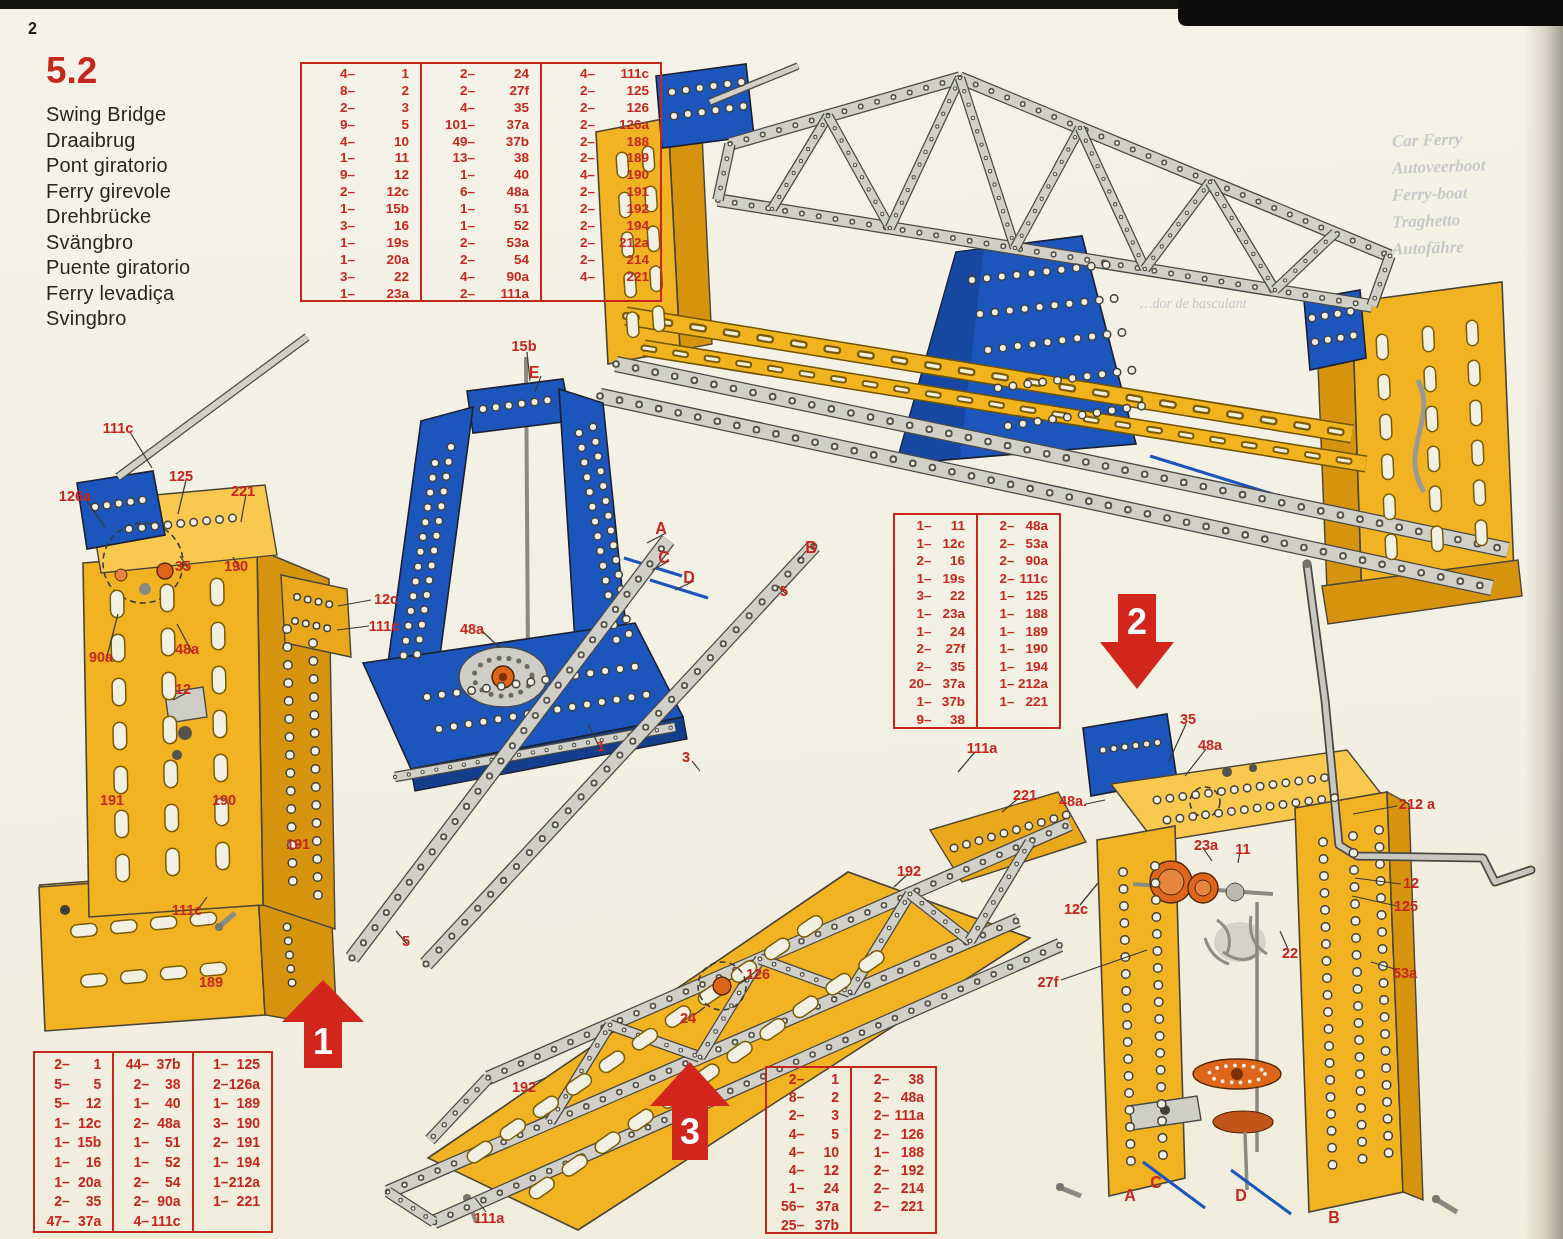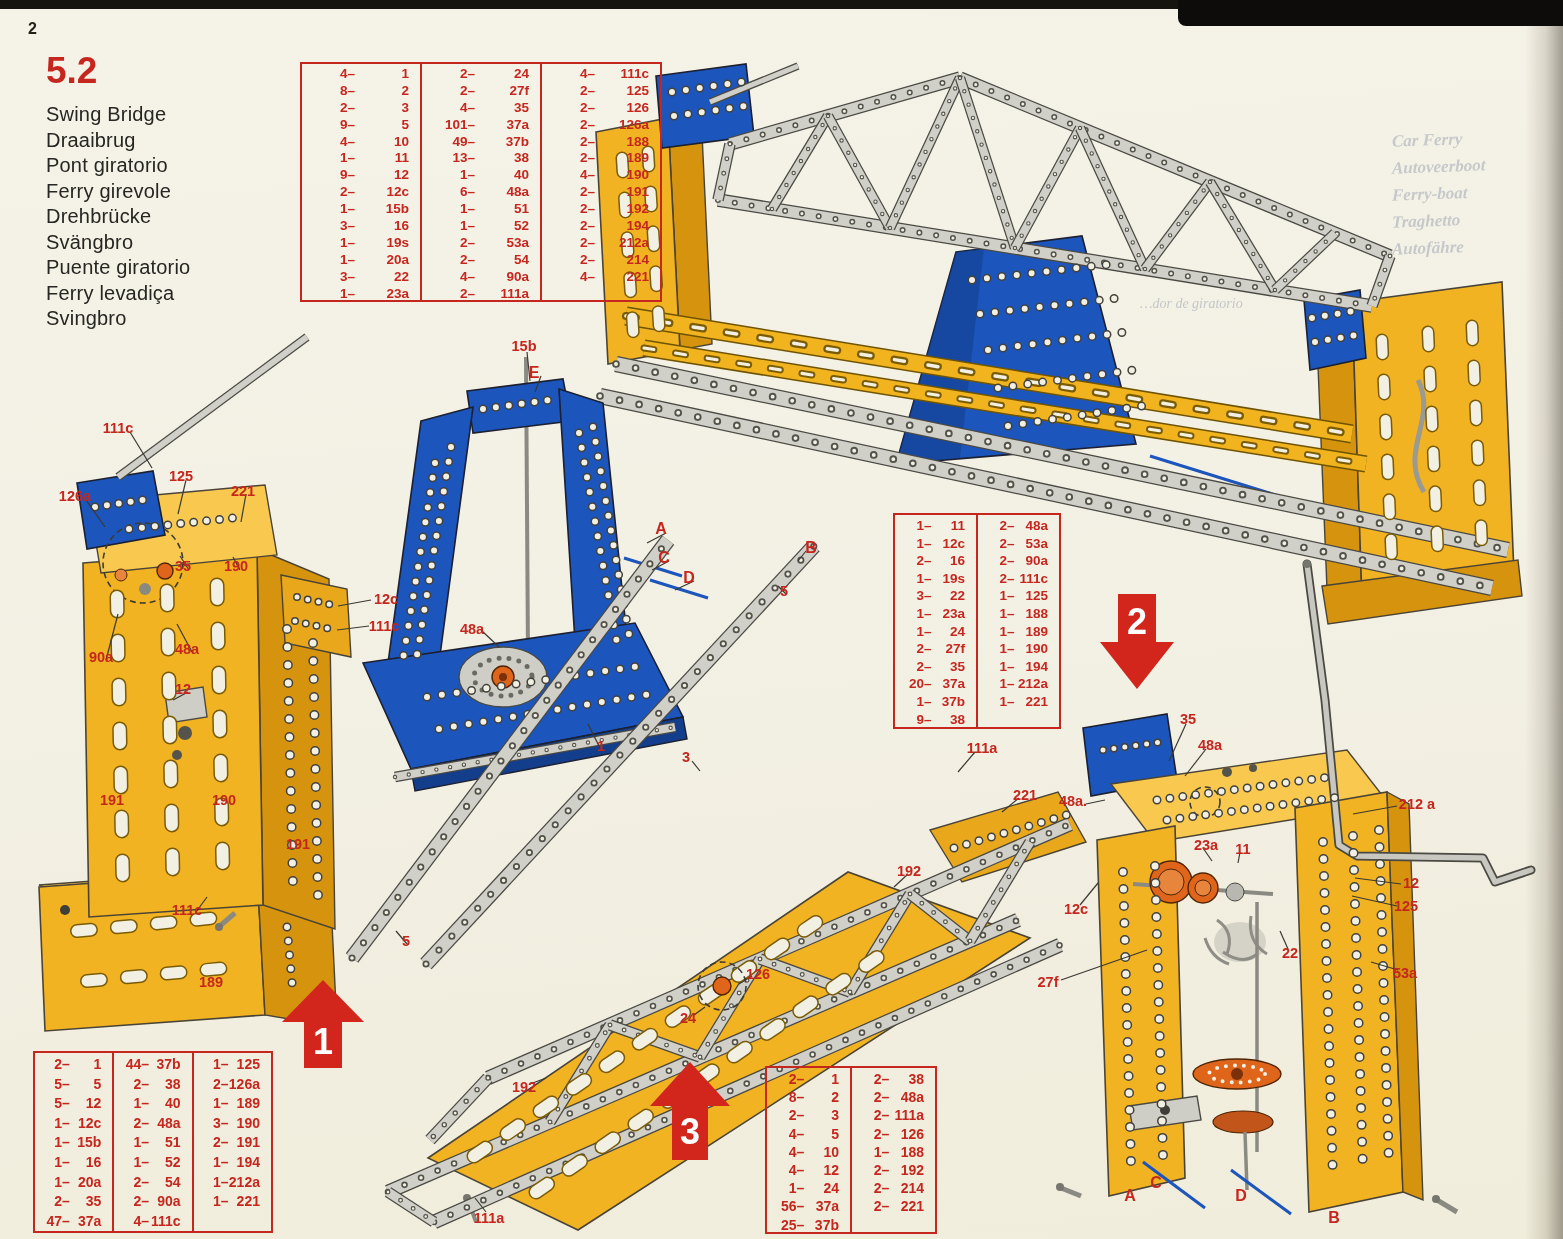--- a/index.html
+++ b/index.html
@@ -65,21 +65,21 @@
 <div id="page">
 
   <div class="bleed">
 
   <div>Car Ferry</div>
       <div>Autoveerboot</div>
       <div>Ferry-boat</div>
       <div>Traghetto</div>
       <div>Autofähre</div>
     </div>
-  <div class="bleed2">…dor de giratorio</div>
+  <div class="bleed2">…dor de basculant</div>
 
   <svg id="fmain" class="fig" style="left:560px;top:48px" width="1000" height="570" viewBox="0 0 1000 570">
     <g>
       <polygon class="y-side" points="108,70 142,86 152,296 120,302"></polygon>
       <polygon class="y-plate" points="36,84 108,70 120,302 48,316"></polygon>
       <polygon class="b-plate" points="96,28 186,16 194,88 102,100"></polygon>
       <line x1="150" y1="54" x2="238" y2="18" stroke="#8b8a82" stroke-width="5"></line>
     </g>
     <g>
       <polygon class="b-plate" points="396,204 522,188 576,396 336,416"></polygon>

